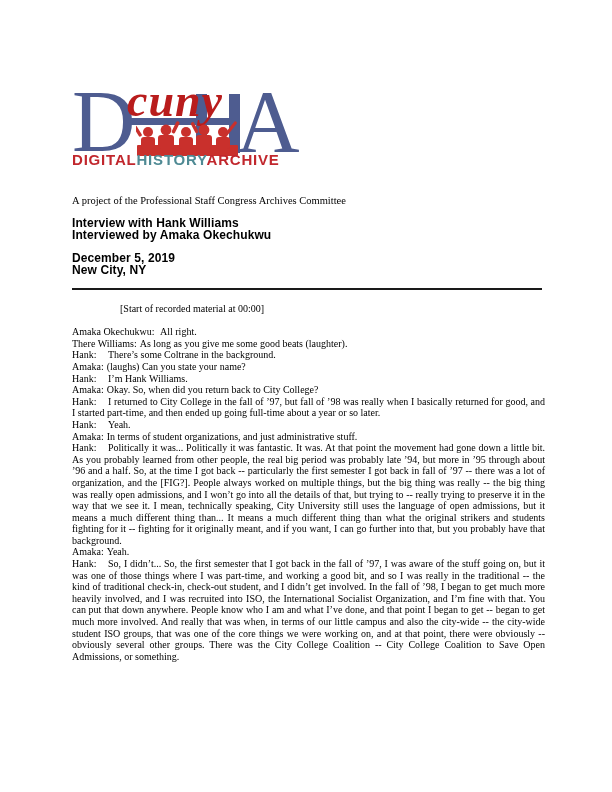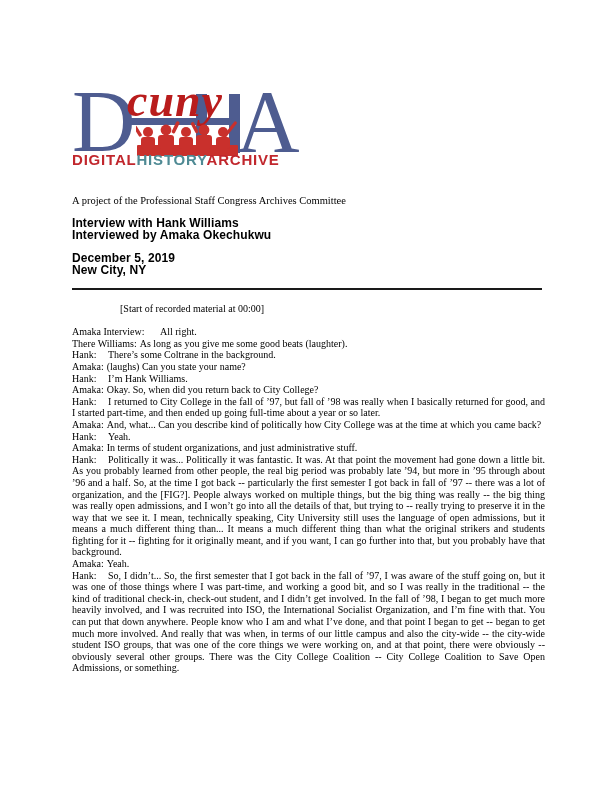--- a/index.html
+++ b/index.html
@@ -96,28 +96,27 @@
     <p class="bold-line t1">Interview with Hank Williams</p>
     <p class="bold-line t2">Interviewed by Amaka Okechukwu</p>
     <p class="bold-line t3">December 5, 2019</p>
     <p class="bold-line t4">New City, NY</p>
     <div class="rule"></div>
   </div>
 
   <div class="transcript">
     <p class="start">[Start of recorded material at 00:00]</p>
     <div id="turns">
-        <p class="turn"><span class="spk tab-wide">Amaka Interview:</span><span class="txt">All right.</span></p>
+        <p class="turn"><span class="spk tab-wide">Amaka Okechukwu:</span><span class="txt">All right.</span></p>
         <p class="turn"><span class="spk tab-none">There Williams:</span><span class="txt">As long as you give me some good beats (laughter).</span></p>
         <p class="turn"><span class="spk tab-half">Hank:</span><span class="txt">There’s some Coltrane in the background.</span></p>
         <p class="turn"><span class="spk tab-none">Amaka:</span><span class="txt">(laughs) Can you state your name?</span></p>
         <p class="turn"><span class="spk tab-half">Hank:</span><span class="txt">I’m Hank Williams.</span></p>
         <p class="turn"><span class="spk tab-none">Amaka:</span><span class="txt">Okay.  So, when did you return back to City College?</span></p>
         <p class="turn"><span class="spk tab-half">Hank:</span><span class="txt">I returned to City College in the fall of ’97, but fall of ’98 was really when I basically returned for good, and I started part-time, and then ended up going full-time about a year or so later.</span></p>
-        <p class="turn"><span class="spk tab-none">Amaka:</span><span class="txt">And, what...  Can you describe kind of politically how City College was at the time at which you came back?</span></p>
         <p class="turn"><span class="spk tab-half">Hank:</span><span class="txt">Yeah.</span></p>
         <p class="turn"><span class="spk tab-none">Amaka:</span><span class="txt">In terms of student organizations, and just administrative stuff.</span></p>
         <p class="turn"><span class="spk tab-half">Hank:</span><span class="txt">Politically it was...  Politically it was fantastic.  It was.  At that point the movement had gone down a little bit.  As you probably learned from other people, the real big period was probably late ’94, but more in ’95 through about ’96 and a half.  So, at the time I got back -- particularly the first semester I got back in fall of ’97 -- there was a lot of organization, and the [FIG?].  People always worked on multiple things, but the big thing was really -- the big thing was really open admissions, and I won’t go into all the details of that, but trying to -- really trying to preserve it in the way that we see it.  I mean, technically speaking, City University still uses the language of open admissions, but it means a much different thing than...  It means a much different thing than what the original strikers and students fighting for it -- fighting for it originally meant, and if you want, I can go further into that, but you probably have that background.</span></p>
         <p class="turn"><span class="spk tab-none">Amaka:</span><span class="txt">Yeah.</span></p>
         <p class="turn"><span class="spk tab-half">Hank:</span><span class="txt">So, I didn’t...  So, the first semester that I got back in the fall of ’97, I was aware of the stuff going on, but it was one of those things where I was part-time, and working a good bit, and so I was really in the traditional -- the kind of traditional check-in, check-out student, and I didn’t get involved.  In the fall of ’98, I began to get much more heavily involved, and I was recruited into ISO, the International Socialist Organization, and I’m fine with that.  You can put that down anywhere.  People know who I am and what I’ve done, and that point I began to get -- began to get much more involved.  And really that was when, in terms of our little campus and also the city-wide -- the city-wide student ISO groups, that was one of the core things we were working on, and at that point, there were obviously -- obviously several other groups.  There was the City College Coalition -- City College Coalition to Save Open Admissions, or something.</span></p>
       </div>
   </div>
 
 </div>
 

